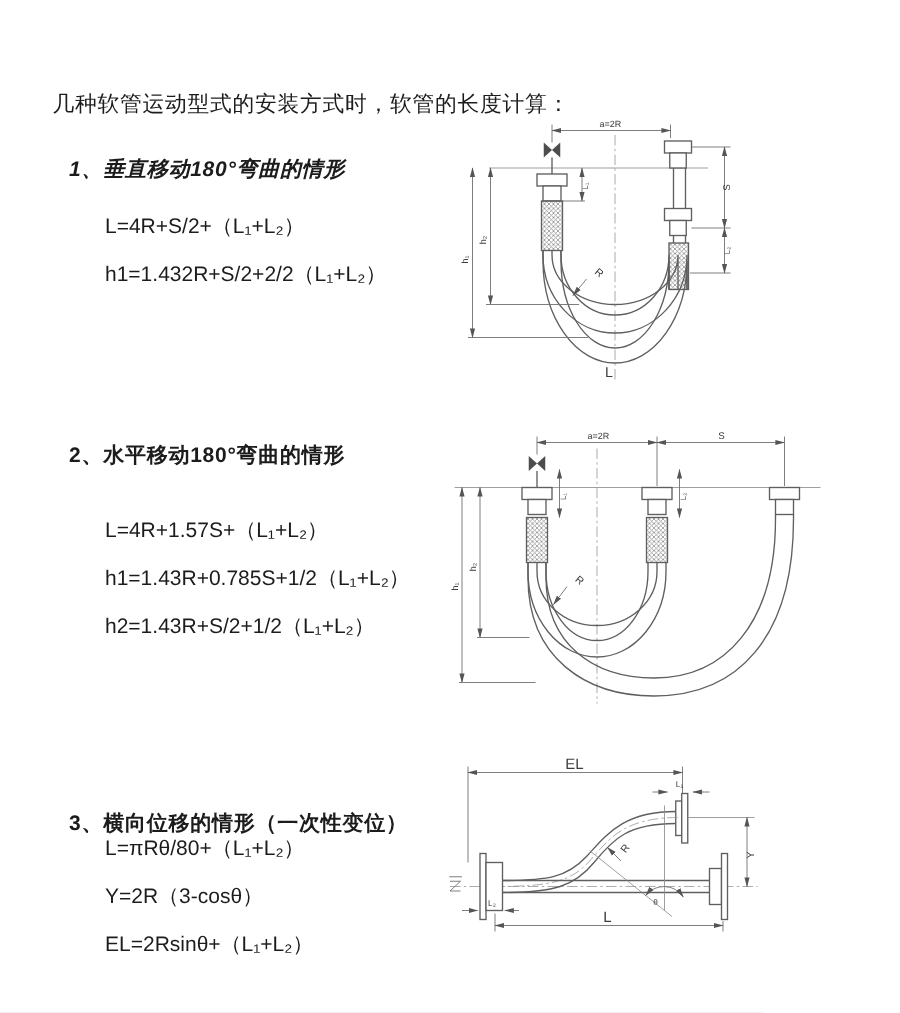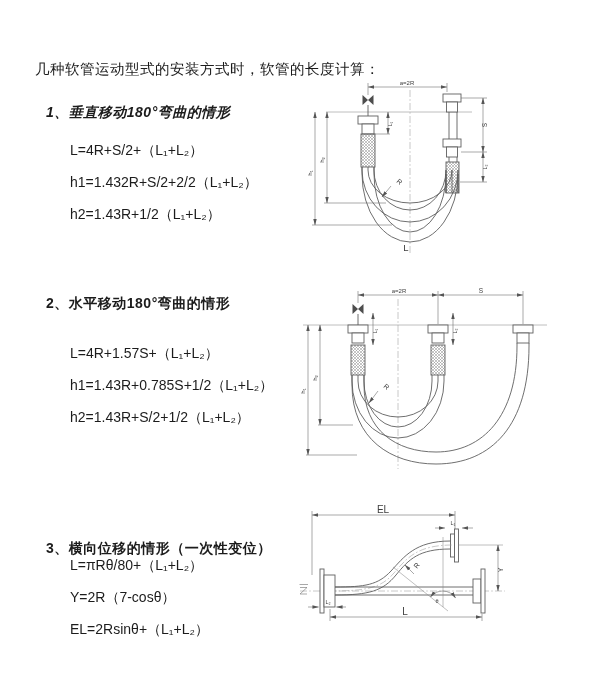--- a/index.html
+++ b/index.html
@@ -26,34 +26,33 @@
 <body>
 
 <div class="page">
 
   <div class="doc-title">几种软管运动型式的安装方式时，软管的长度计算：</div>
 
   <div class="sec-heading" style="left:46px;top:104px;font-style:italic;">1、垂直移动180°弯曲的情形</div>
   <div class="formulas" style="left:66px;top:132px;">
     <p>L=4R+S/2+（L₁+L₂）</p>
     <p>h1=1.432R+S/2+2/2（L₁+L₂）</p>
-    <p>h2=1.43R+1/2（L₁+L₂）</p>
   </div>
 
   <div class="sec-heading" style="left:46px;top:295px;">2、水平移动180°弯曲的情形</div>
   <div class="formulas" style="left:66px;top:335px;">
     <p>L=4R+1.57S+（L₁+L₂）</p>
     <p>h1=1.43R+0.785S+1/2（L₁+L₂）</p>
     <p>h2=1.43R+S/2+1/2（L₁+L₂）</p>
   </div>
 
   <div class="sec-heading" style="left:46px;top:519px;margin-top:21px;">3、横向位移的情形（一次性变位）</div>
   <div class="formulas" style="left:66px;top:547px;">
     <p>L=πRθ/80+（L₁+L₂）</p>
-    <p>Y=2R（7-cosθ）</p>
+    <p>Y=2R（3-cosθ）</p>
     <p>EL=2Rsinθ+（L₁+L₂）</p>
   </div>
 
   <svg style="left:300px;top:70px;" width="290" height="192" viewBox="0 0 290 192">
     <defs>
       <pattern id="braidpat" width="3" height="3" patternUnits="userSpaceOnUse">
         <path d="M0,3 L3,0 M0,0 L3,3" stroke="#8a8a8a" stroke-width="0.5"></path>
       </pattern>
       <marker id="arrE" viewBox="0 0 6 6" refX="5.6" refY="3" markerWidth="6.5" markerHeight="6.5" orient="auto" markerUnits="userSpaceOnUse">
         <path d="M0,1.4 L6,3 L0,4.6 Z" fill="#555"></path>

